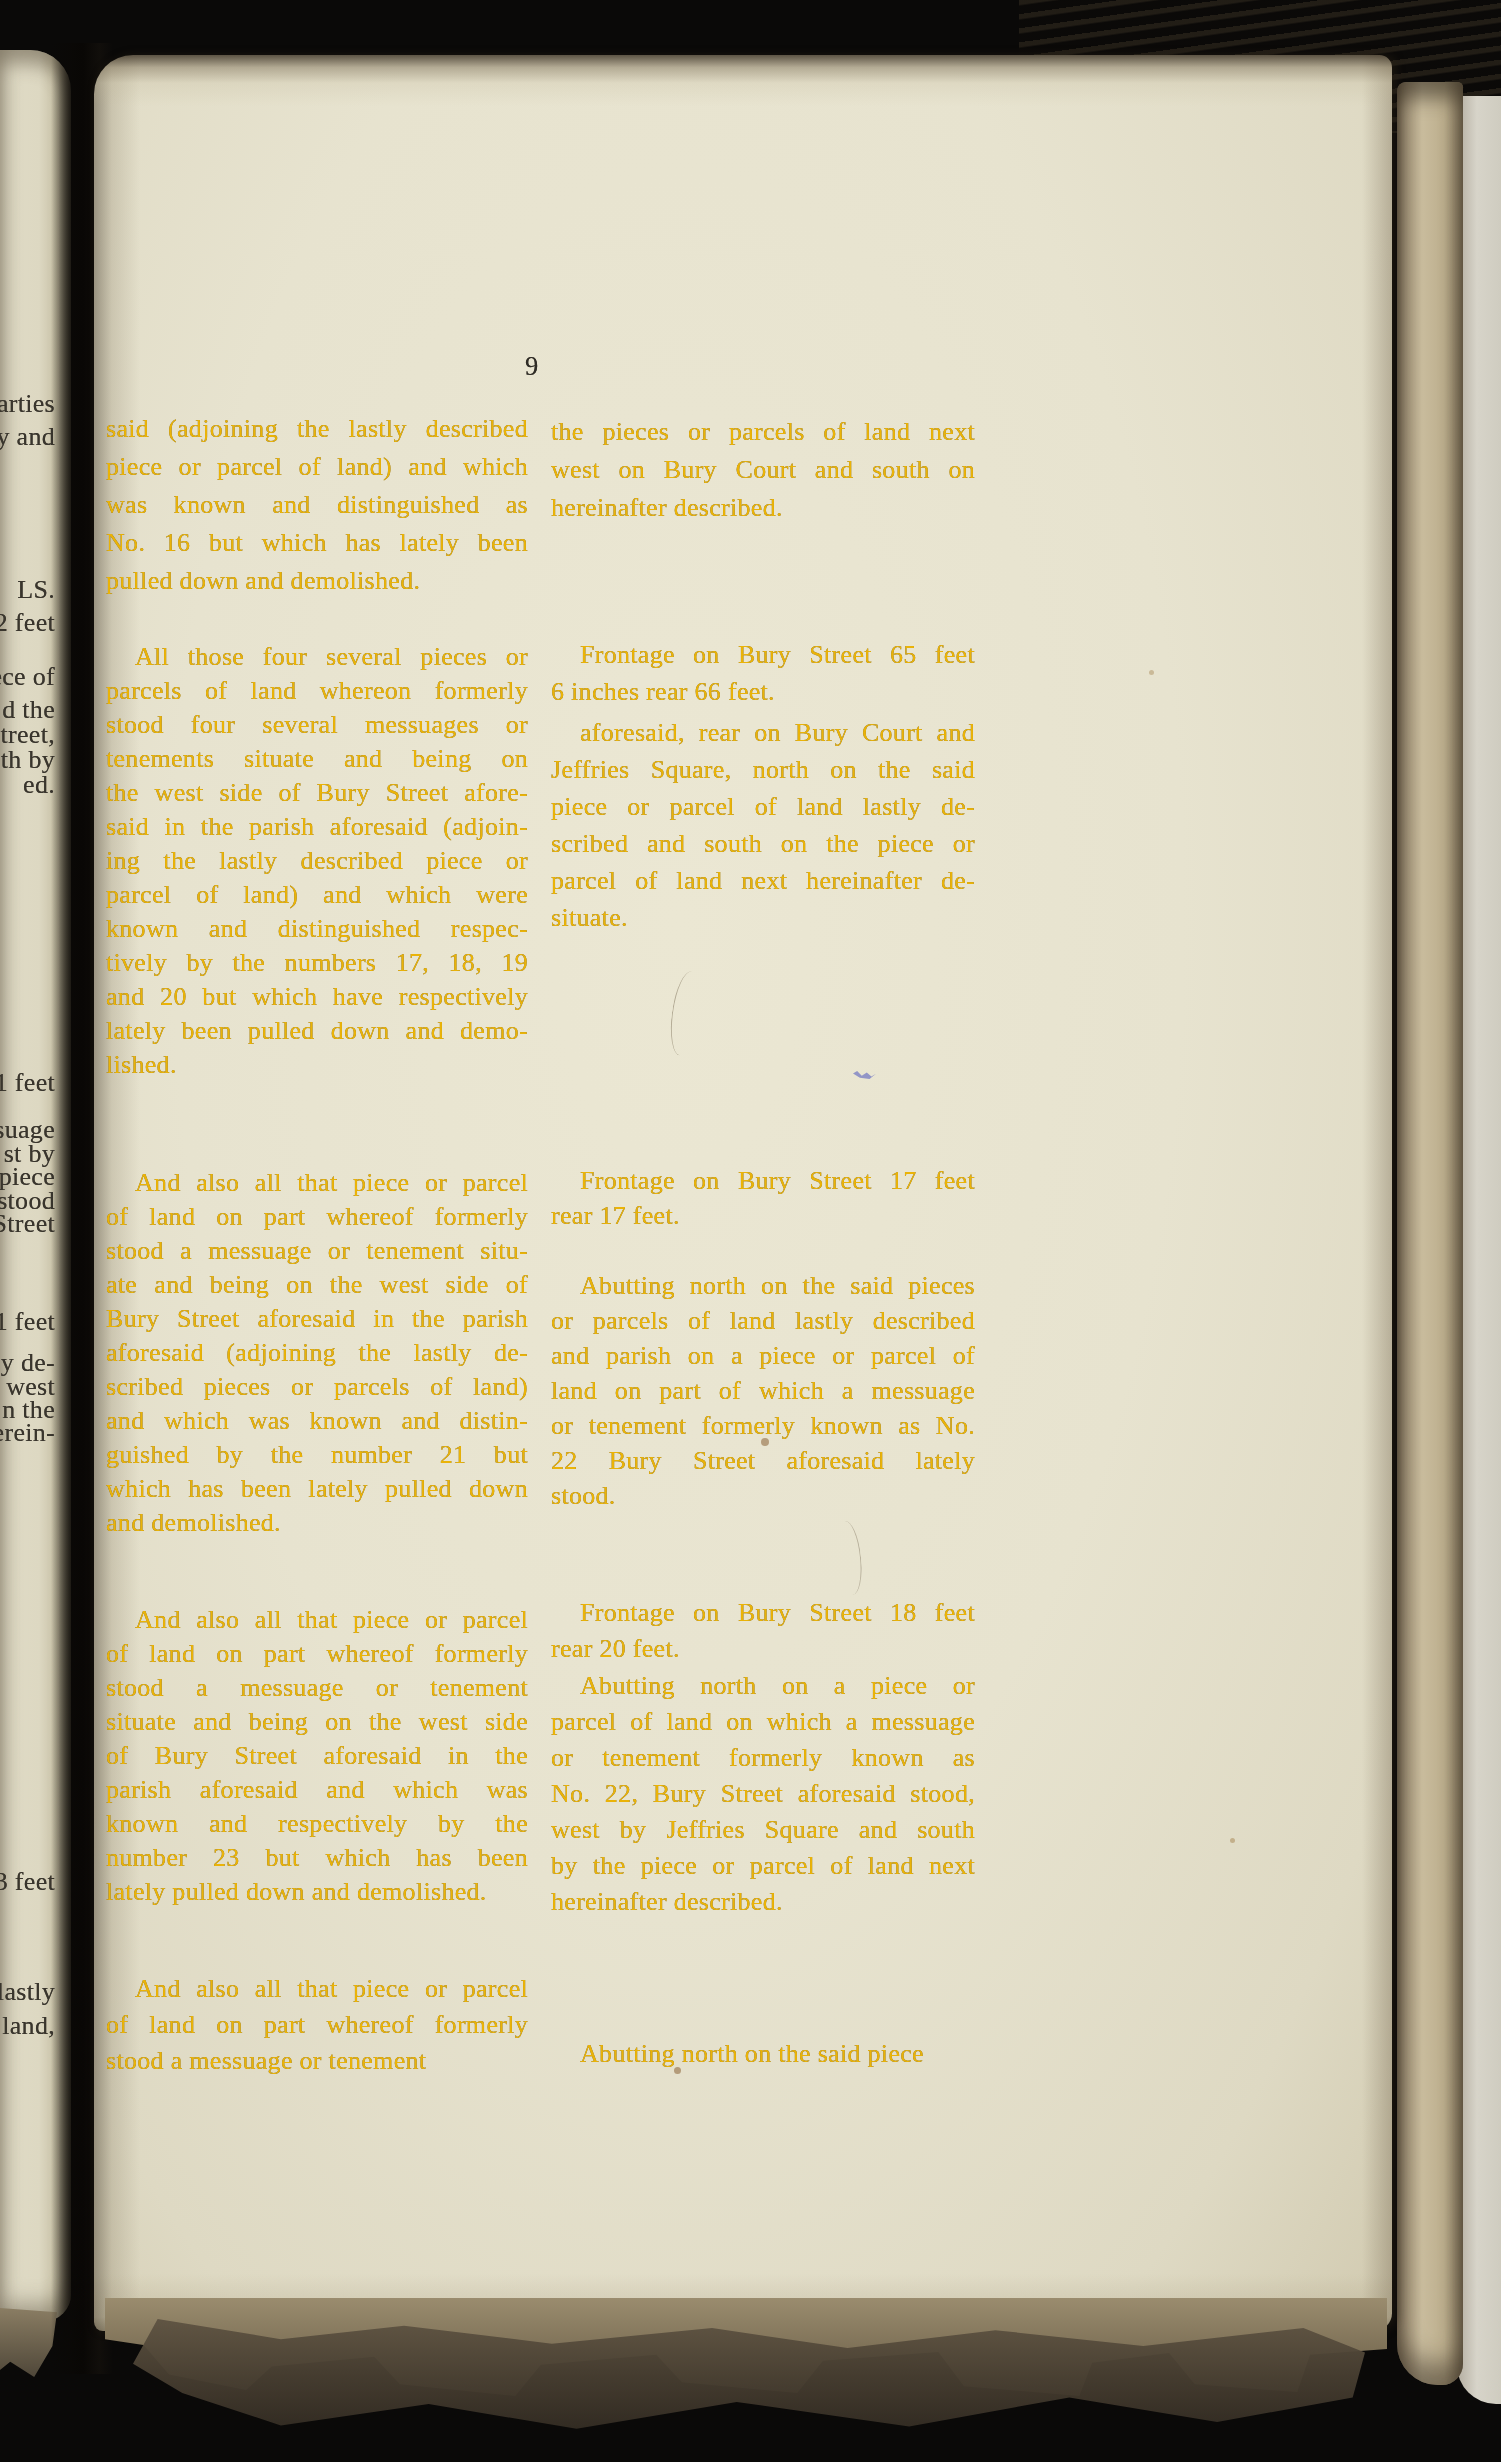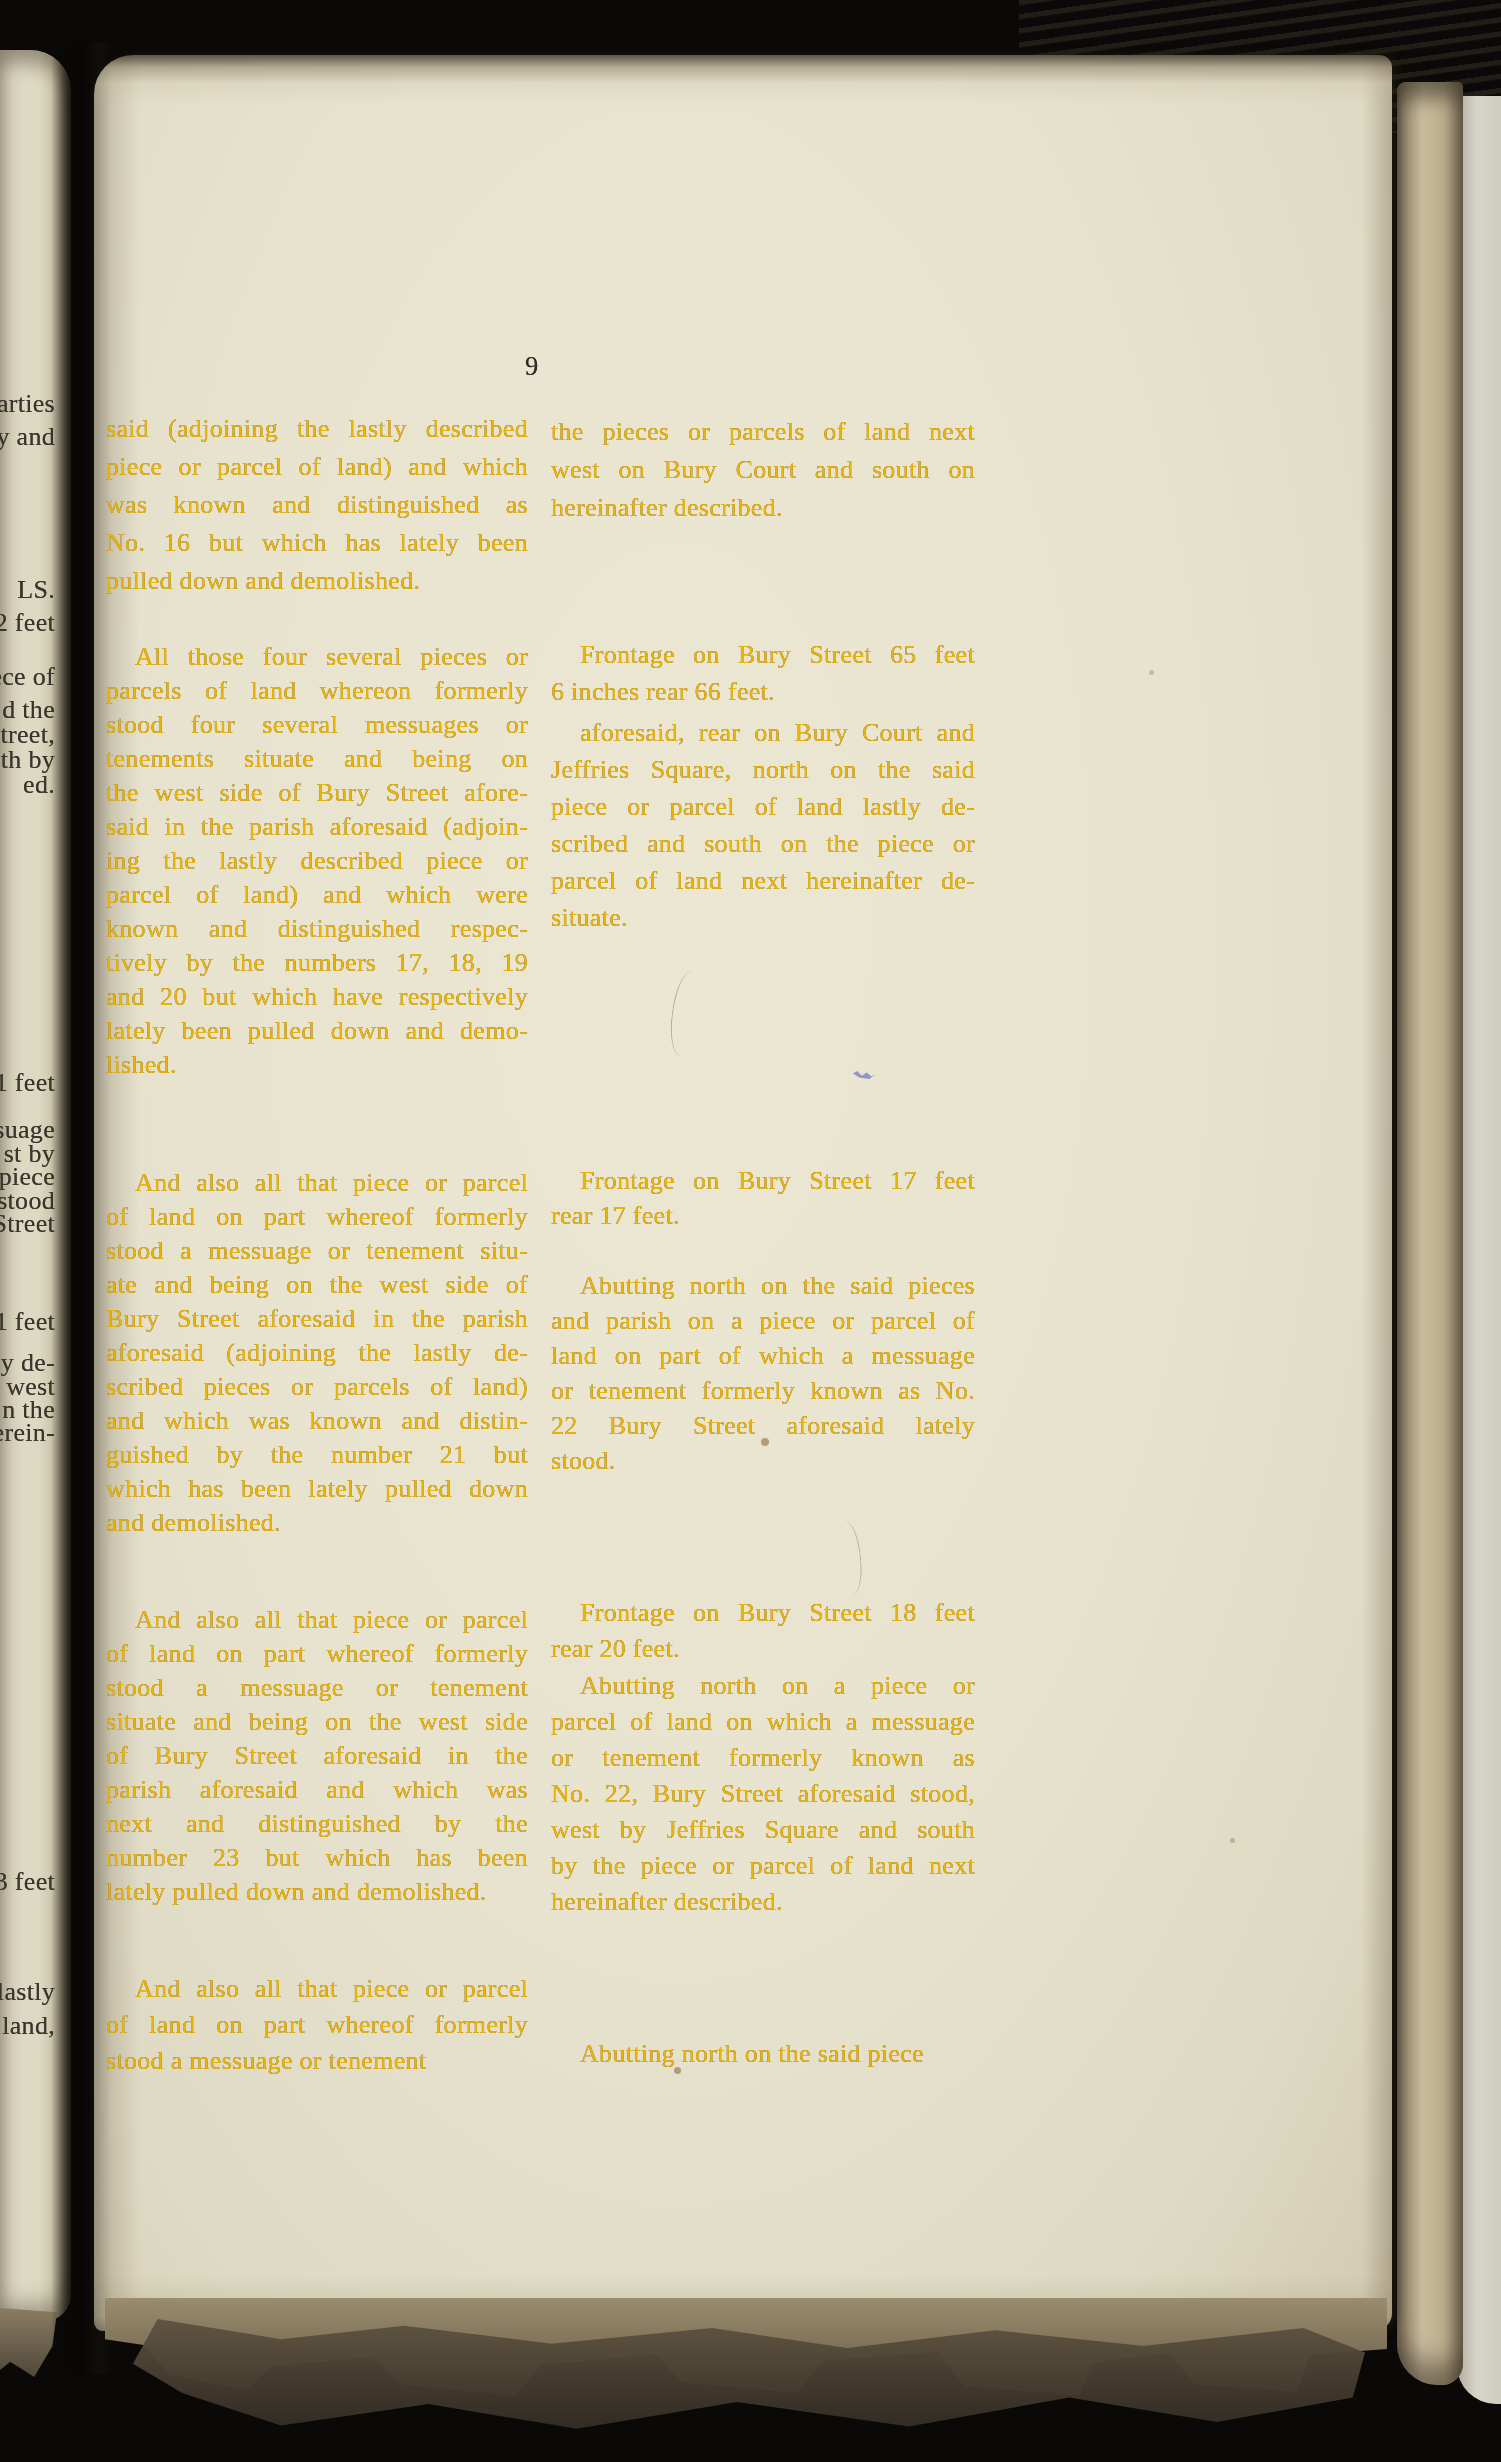--- a/index.html
+++ b/index.html
@@ -157,21 +157,21 @@
       <div class="tl">which has been lately pulled down</div>
       <div class="tl tl-last">and demolished.</div>
     </div>
   <div class="para indent" style="left:106px;top:1603px;width:422px;line-height:34px">
       <div class="tl">And also all that piece or parcel</div>
       <div class="tl">of land on part whereof formerly</div>
       <div class="tl">stood a messuage or tenement</div>
       <div class="tl">situate and being on the west side</div>
       <div class="tl">of Bury Street aforesaid in the</div>
       <div class="tl">parish aforesaid and which was</div>
-      <div class="tl">next and distinguished by the</div>
+      <div class="tl">known and respectively by the</div>
       <div class="tl">number 23 but which has been</div>
       <div class="tl tl-last">lately pulled down and demolished.</div>
     </div>
   <div class="para indent" style="left:106px;top:1971px;width:422px;line-height:36px">
       <div class="tl">And also all that piece or parcel</div>
       <div class="tl">of land on part whereof formerly</div>
       <div class="tl tl-last">stood a messuage or tenement</div>
     </div>
 
   <div class="para" style="left:551px;top:413px;width:424px;line-height:38px">
@@ -190,20 +190,21 @@
       <div class="tl">scribed and south on the piece or</div>
       <div class="tl">parcel of land next hereinafter de-</div>
       <div class="tl tl-last">situate.</div>
     </div>
   <div class="para indent" style="left:551px;top:1163px;width:424px;line-height:35px">
       <div class="tl">Frontage on Bury Street 17 feet</div>
       <div class="tl tl-last">rear 17 feet.</div>
     </div>
   <div class="para indent" style="left:551px;top:1268px;width:424px;line-height:35px">
       <div class="tl">Abutting north on the said pieces</div>
+      <div class="tl">or parcels of land lastly described</div>
       <div class="tl">and parish on a piece or parcel of</div>
       <div class="tl">land on part of which a messuage</div>
       <div class="tl">or tenement formerly known as No.</div>
       <div class="tl">22 Bury Street aforesaid lately</div>
       <div class="tl tl-last">stood.</div>
     </div>
   <div class="para indent" style="left:551px;top:1595px;width:424px;line-height:36px">
       <div class="tl">Frontage on Bury Street 18 feet</div>
       <div class="tl tl-last">rear 20 feet.</div>
     </div>

